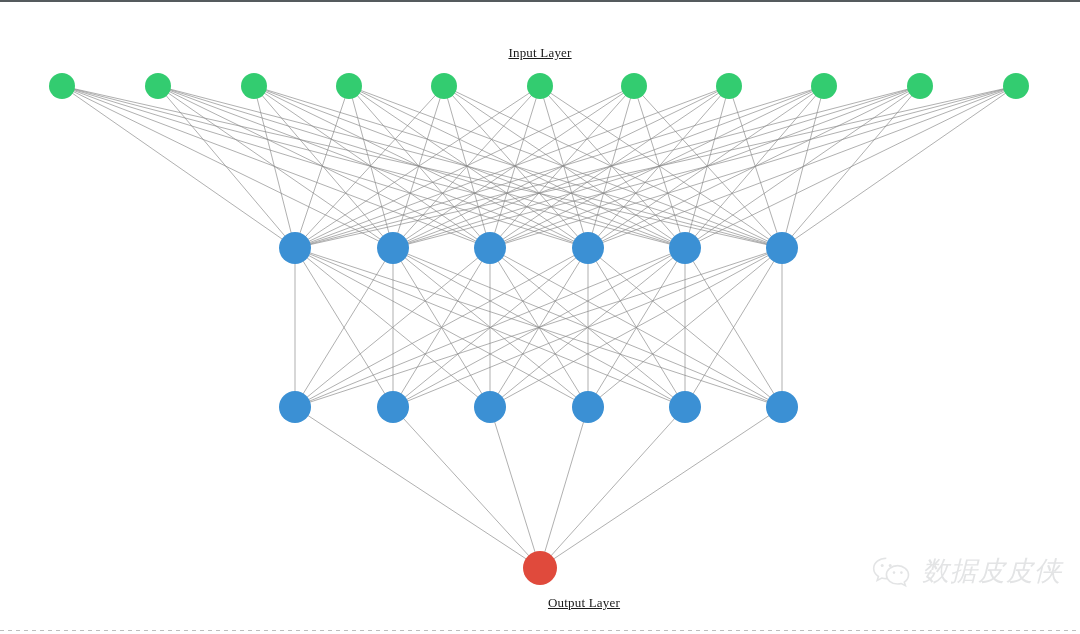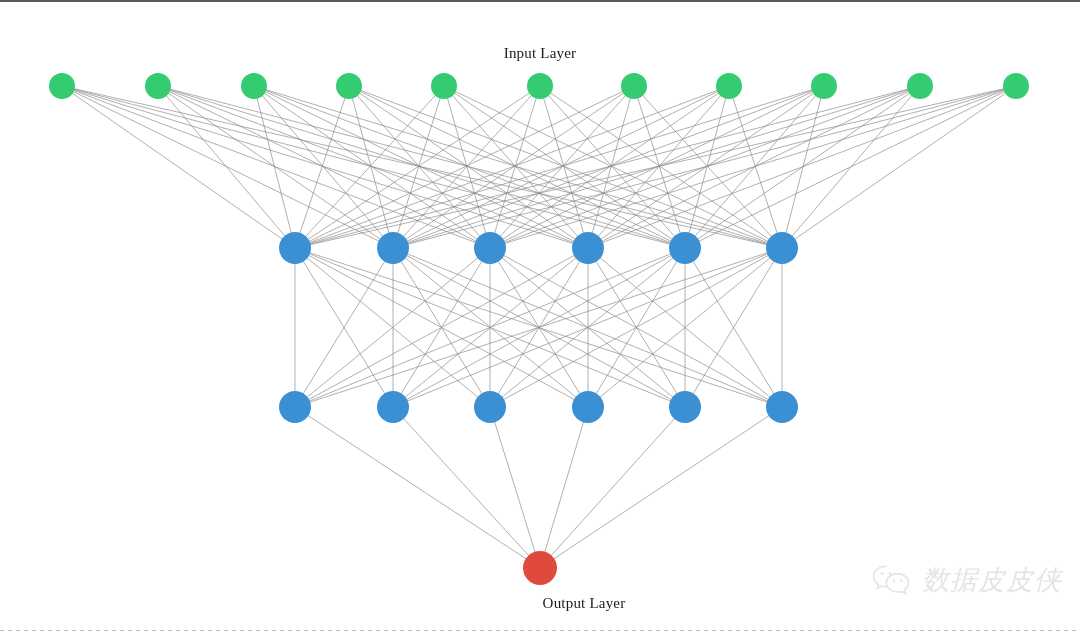--- a/index.html
+++ b/index.html
@@ -38,35 +38,36 @@
     );
   }
   #net-svg {
     position: absolute;
     left: 0;
     top: 0;
   }
   .layer-label {
     position: absolute;
     font-family: "Liberation Serif", serif;
-    font-size: 15px;
+    font-size: 13px;
     color: #1a1a1a;
     white-space: nowrap;
     transform: translateX(-50%);
     letter-spacing: 0.2px;
+    text-decoration: underline;
   }
   #input-layer-label { top: 45px; }
   #output-layer-label { top: 595px; }
 
   #watermark {
     position: absolute;
     right: 18px;
-    bottom: 36px;
+    bottom: 45px;
     display: flex;
-    align-items: center;
+    align-items: flex-end;
     gap: 10px;
     opacity: 0.62;
     pointer-events: none;
   }
   #watermark .wm-text {
     font-family: "DejaVu Sans", sans-serif;
     font-size: 27px;
     font-style: italic;
     color: #d2d4d6;
     letter-spacing: 1px;

